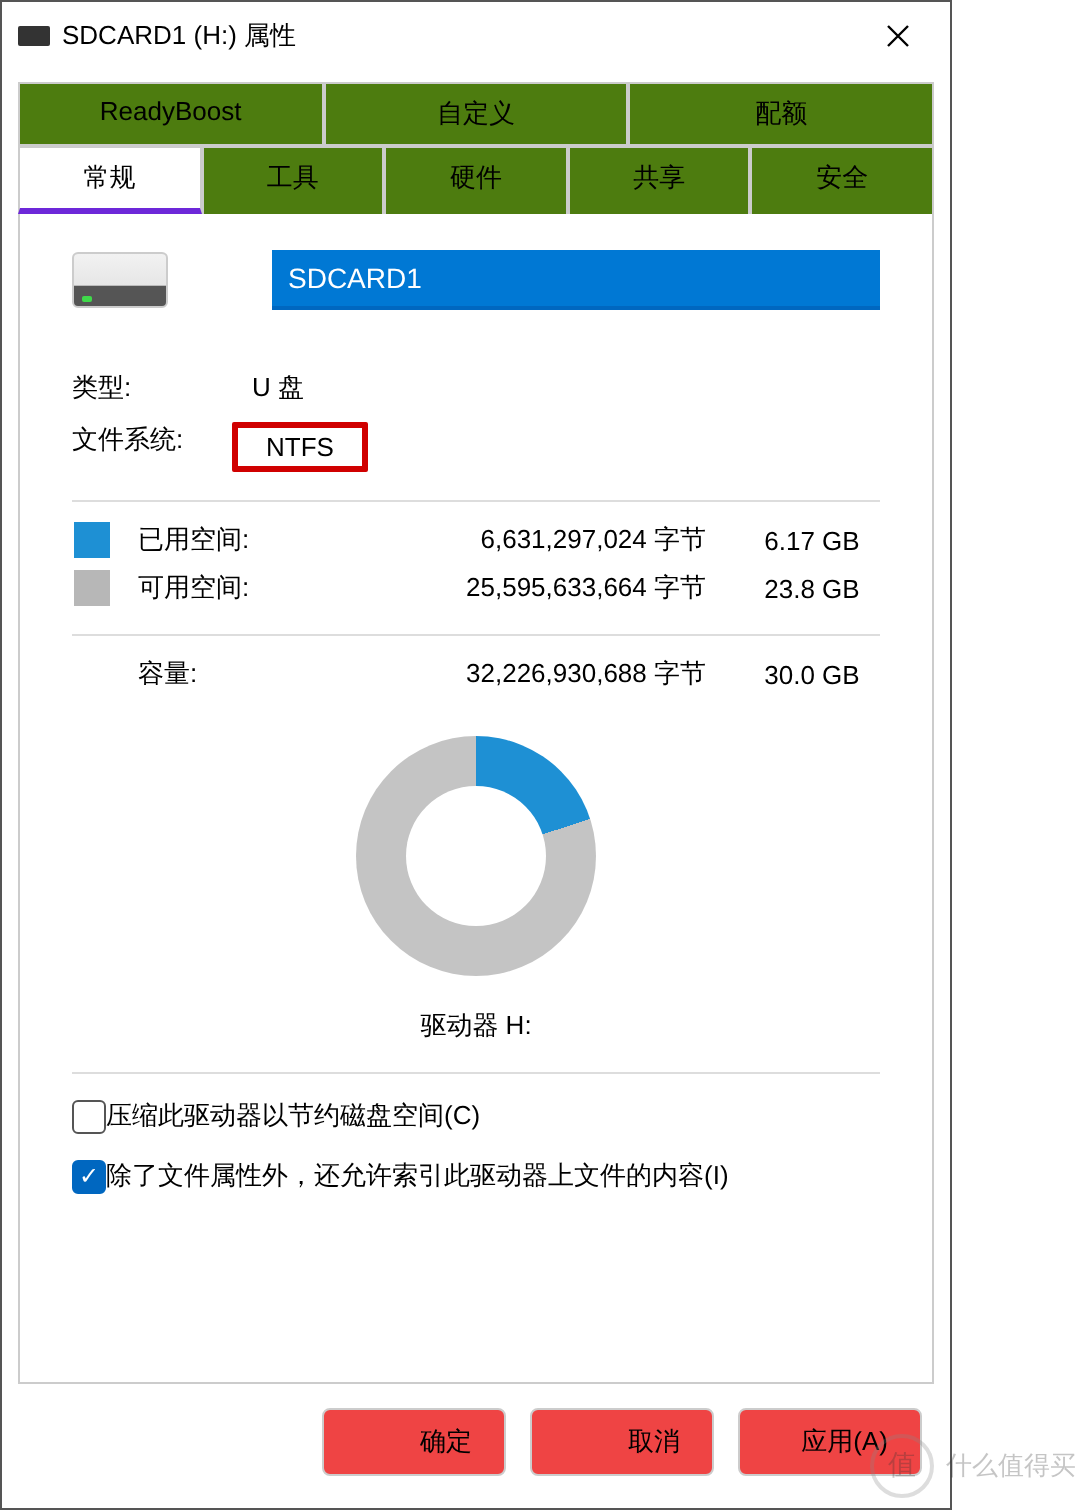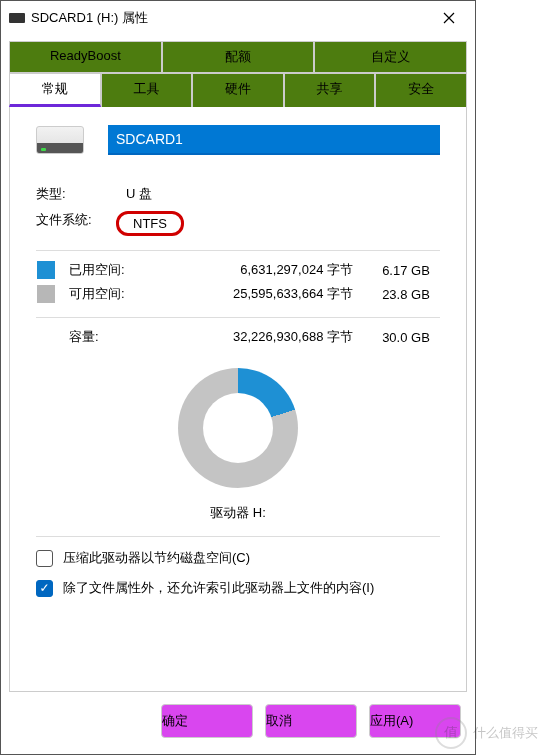--- a/index.html
+++ b/index.html
@@ -10,47 +10,47 @@
 .title-icon{width:16px;height:10px;background:#333;border-radius:1px}
 .title-text{font-size:13px}
 .close-btn{width:40px;height:28px;display:flex;align-items:center;justify-content:center;cursor:pointer;font-size:15px}
 .tabs-outer{padding:6px 8px 0 8px}
 .tabs{display:flex;flex-direction:column}
 .tabs-row{display:flex}
 .tab{flex:1;text-align:center;padding:6px 0;border:1px solid #ccc;cursor:pointer;background:#4d7c0f;border-bottom:none}
 .tabs-row:first-child .tab{border-bottom:1px solid #ccc}
 .tab.active{border-bottom:3px solid #6d28d9;background:#fff;position:relative;z-index:2}
 .content{flex:1;padding:18px 26px 8px 26px;border:1px solid #ccc;margin:0 8px;border-top:none}
-.drive-row{display:flex;align-items:center;gap:24px;margin-bottom:30px}
+.drive-row{display:flex;align-items:center;gap:52px;margin-bottom:30px}
 .drive-icon{width:48px;height:28px;background:linear-gradient(#f2f2f2 0%,#e6e6e6 60%,#555 62%,#555 100%);border:1px solid #ccc;border-radius:3px;position:relative}
 .drive-icon::after{content:"";position:absolute;left:4px;bottom:2px;width:5px;height:3px;background:#3fd94a;border-radius:1px}
 .name-input{flex:1;border:none;border-bottom:2px solid #0067c0;padding:6px 8px;color:#fff;background:#0078d4;font-size:14px;outline:none}
 .info-row{display:flex;margin:8px 0}
 .info-label{width:90px}
 .info-val{position:relative}
-.ntfs-highlight{border:3px solid #d00000;border-radius:12px;padding:2px 14px;display:inline-block;margin-left:-10px}
+.ntfs-highlight{border:3px solid #d00000;border-radius:1px;padding:2px 14px;display:inline-block;margin-left:-10px}
 .hr{border:none;border-top:1px solid #ddd;margin:14px 0 10px 0}
 .space-table{margin-top:6px}
 .space-row{display:flex;align-items:center;margin:6px 1px}
 .sq{width:18px;height:18px;margin-right:14px}
 .sq.used{background:#1e90d4}
 .sq.free{background:#b7b7b7}
 .sq.blank{background:transparent}
 .sp-label{width:90px}
 .sp-bytes{flex:1;text-align:right;padding-right:20px}
 .sp-size{width:66px;text-align:center}
 .donut-wrap{text-align:center;margin:22px 0 6px 0}
 .donut{width:120px;height:120px;border-radius:50%;margin:0 auto;background:conic-gradient(#1e90d4 0deg 72deg,#c4c4c4 72deg 360deg);display:flex;align-items:center;justify-content:center}
 .donut-hole{width:70px;height:70px;background:#fff;border-radius:50%}
 .drive-label{text-align:center;margin:16px 0 8px 0}
-.check-row{display:flex;align-items:center;gap:10px;margin:12px 0}
+.check-row{display:flex;align-items:center;margin:12px 0}
 .cb{width:17px;height:17px;border:1.5px solid #555;border-radius:3px;display:flex;align-items:center;justify-content:center;cursor:pointer}
 .cb.checked{background:#0067c0;border-color:#0067c0;color:#fff;font-size:12px}
 .buttons{display:flex;justify-content:flex-end;gap:12px;padding:12px 14px 16px 14px}
-.btn{width:92px;padding:7px 0;border:1px solid #ccc;border-radius:4px;background:#d946ef;cursor:pointer;text-align:left}
+.btn{width:92px;padding:7px 16px;border:1px solid #ccc;border-radius:4px;background:#ef4444;cursor:pointer;text-align:right}
 .watermark{position:absolute;right:6px;bottom:6px;opacity:.28;display:flex;align-items:center;gap:6px;font-size:18px;font-weight:500;color:#333;pointer-events:none}
 .watermark .circ{width:32px;height:32px;border:2px solid #888;border-radius:50%;display:flex;align-items:center;justify-content:center;font-size:14px}
 </style>
 </head>
 <body>
 
 <div class="window">
 
   <div class="titlebar">
     <div class="title-left">
@@ -61,22 +61,22 @@
       <svg width="12" height="12" viewBox="0 0 12 12">
           <path d="M1 1 L11 11 M11 1 L1 11" stroke="#000" stroke-width="1.2"></path>
         </svg>
     </div>
   </div>
 
   <div class="tabs-outer">
     <div class="tabs">
       <div class="tabs-row">
         <div class="tab">ReadyBoost</div>
+        <div class="tab">自定义</div>
         <div class="tab">配额</div>
-        <div class="tab">自定义</div>
       </div>
       <div class="tabs-row">
         <div class="tab active">常规</div>
         <div class="tab">工具</div>
         <div class="tab">硬件</div>
         <div class="tab">共享</div>
         <div class="tab">安全</div>
       </div>
     </div>
   </div>

